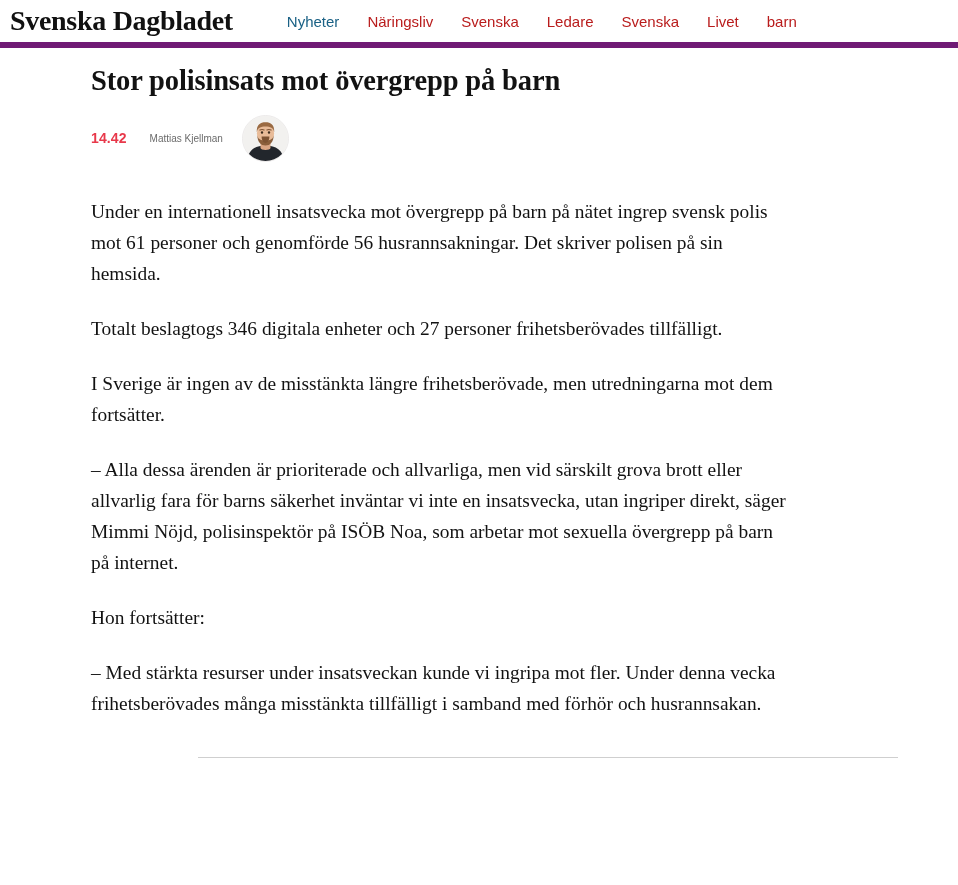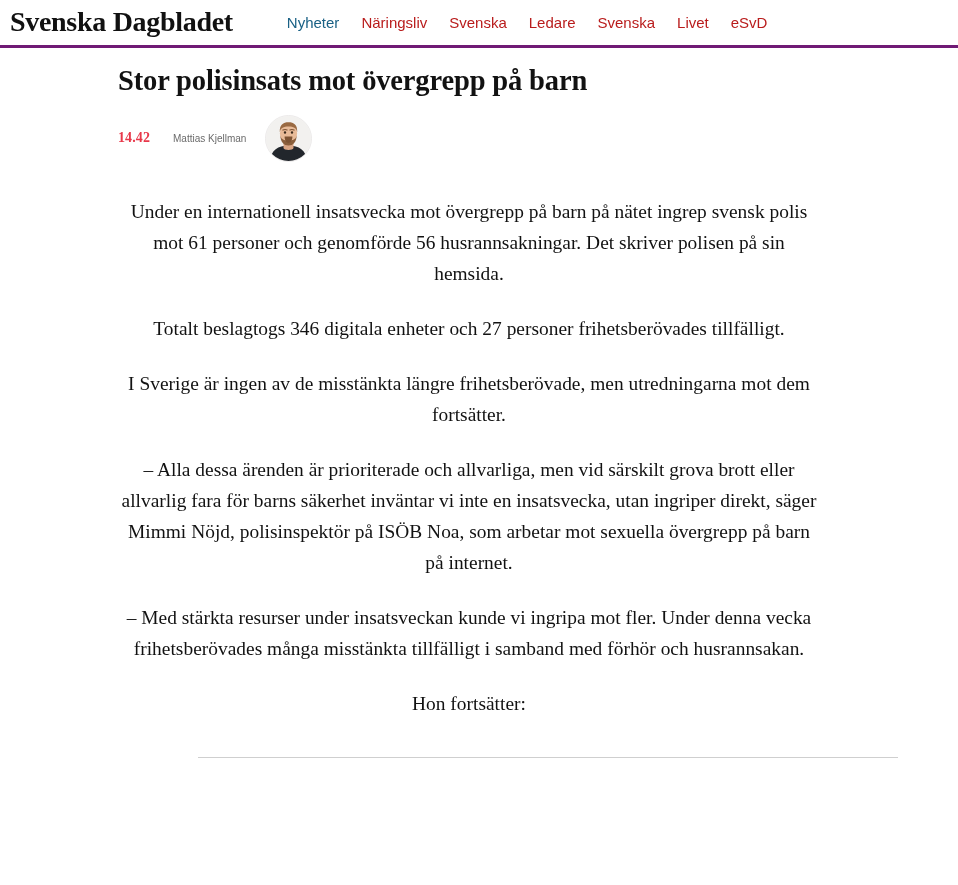--- a/index.html
+++ b/index.html
@@ -14,82 +14,82 @@
     overflow: hidden;
     font-family: "Liberation Serif", "DejaVu Serif", serif;
     color: #121212;
     -webkit-font-smoothing: antialiased;
   }
 
   
   .site-header {
     position: relative;
     height: 48px;
-    border-bottom: 3px solid #701a75;
+    border-bottom: 6px solid #701a75;
     display: flex;
     align-items: center;
     padding: 0 10px;
     background: #fff;
   }
   .masthead {
     font-family: "Liberation Serif", "DejaVu Serif", serif;
     font-weight: 700;
     font-size: 28px;
     letter-spacing: -0.3px;
     line-height: 1;
     color: #111111;
     white-space: nowrap;
     margin-top: -1px;
   }
   .main-nav {
     display: flex;
     align-items: center;
     margin-left: 54px;
-    gap: 22px;
+    gap: 28px;
   }
   .nav-item {
     font-family: "Liberation Sans", "DejaVu Sans", sans-serif;
     font-size: 15px;
     font-weight: 400;
     color: #b91c1c;
     white-space: nowrap;
     cursor: pointer;
     line-height: 1;
   }
   .nav-item.is-active {
     color: #1a6185;
   }
 
   
   .article {
     padding: 0;
   }
   .article-inner {
     width: 702px;
-    margin-left: 118px;
+    margin-left: 91px;
   }
   .headline {
     font-family: "Liberation Serif", "DejaVu Serif", serif;
     font-weight: 700;
     font-size: 28.5px;
     line-height: 34px;
     letter-spacing: -0.15px;
     color: #121212;
     margin: 0;
     padding-top: 16px;
   }
 
   .byline {
     display: flex;
     align-items: center;
     height: 60px;
     margin-top: 10px;
   }
   .timestamp {
-    font-family: Liberation Serif, serif;
+    font-family: Liberation Sans, sans-serif;
     font-size: 14px;
     font-weight: 700;
     color: #e8384a;
     letter-spacing: 0.1px;
   }
   .author-name {
     font-family: "Liberation Sans", "DejaVu Sans", sans-serif;
     font-size: 10px;
     font-weight: 400;
     color: #6b6b6b;
@@ -112,21 +112,20 @@
   .body-text {
     margin-top: 28px;
   }
   .body-text p {
     font-family: "Liberation Serif", "DejaVu Serif", serif;
     font-size: 19.4px;
     line-height: 31px;
     color: #121212;
     margin: 0 0 24px 0;
     letter-spacing: 0.02px;
-    text-align: center;
   }
   .body-text p:last-child { margin-bottom: 0; }
 
   .article-divider {
     width: 700px;
     height: 1px;
     background: #cfcfcf;
     margin-left: 198px;
     margin-top: 38px;
   }
@@ -136,21 +135,21 @@
 
 <header class="site-header">
   <div class="masthead">Svenska Dagbladet</div>
   <nav class="main-nav">
     <span class="nav-item is-active">Nyheter</span>
     <span class="nav-item">Näringsliv</span>
     <span class="nav-item">Svenska</span>
     <span class="nav-item">Ledare</span>
     <span class="nav-item">Svenska</span>
     <span class="nav-item">Livet</span>
-    <span class="nav-item">eSvD</span>
+    <span class="nav-item">barn</span>
   </nav>
 </header>
 
 <article class="article">
   <div class="article-inner">
 
     <h1 class="headline">Stor polisinsats mot övergrepp på barn</h1>
 
     <div class="byline">
       <span class="timestamp">14.42</span>
@@ -177,20 +176,20 @@
           <path d="M23.9 14.0 q2.1 -1.0 4.2 0.1" stroke="#7d5333" stroke-width="1.1" fill="none" stroke-linecap="round"></path>
         </svg>
       </span>
     </div>
 
     <div class="body-text">
       <p>Under en internationell insatsvecka mot övergrepp på barn på nätet ingrep svensk polis mot 61 personer och genomförde 56 husrannsakningar. Det skriver polisen på sin hemsida.</p>
       <p>Totalt beslagtogs 346 digitala enheter och 27 personer frihetsberövades tillfälligt.</p>
       <p>I Sverige är ingen av de misstänkta längre frihetsberövade, men utredningarna mot dem fortsätter.</p>
       <p>– Alla dessa ärenden är prioriterade och allvarliga, men vid särskilt grova brott eller allvarlig fara för barns säkerhet inväntar vi inte en insatsvecka, utan ingriper direkt, säger Mimmi Nöjd, polisinspektör på ISÖB Noa, som arbetar mot sexuella övergrepp på barn på internet.</p>
+      <p>Hon fortsätter:</p>
       <p>– Med stärkta resurser under insatsveckan kunde vi ingripa mot fler. Under denna vecka frihetsberövades många misstänkta tillfälligt i samband med förhör och husrannsakan.</p>
-      <p>Hon fortsätter:</p>
     </div>
 
   </div>
 
   <div class="article-divider"></div>
 </article>
 
 </body></html>

